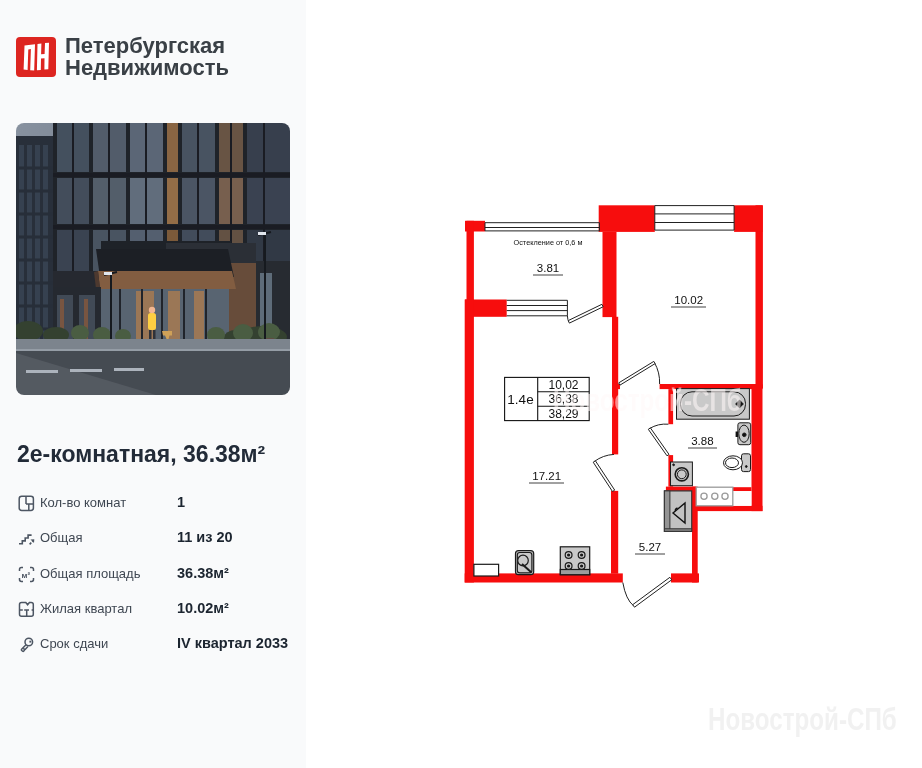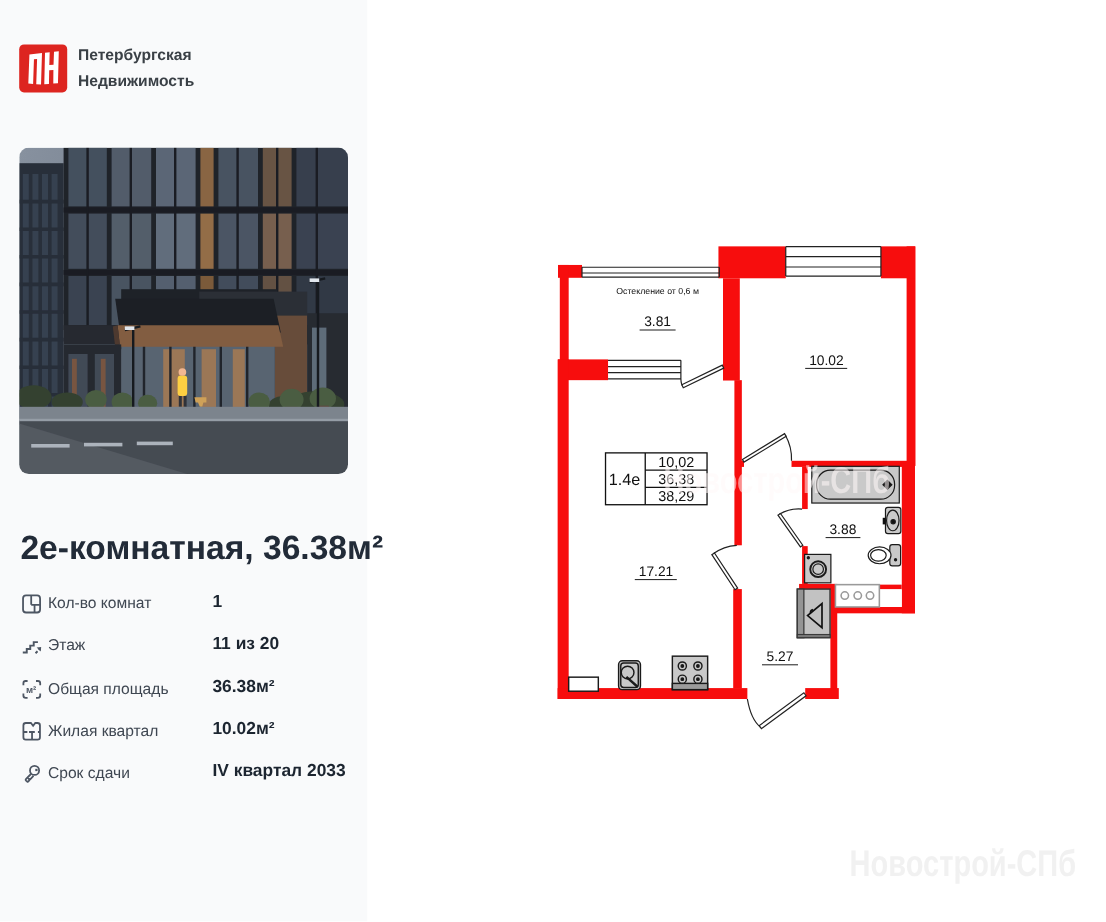--- a/index.html
+++ b/index.html
@@ -1,23 +1,23 @@
 <!DOCTYPE html>
 <html lang="ru"><head>
 <meta charset="utf-8">
 <style>
   html,body{margin:0;padding:0;}
   body{width:922px;height:768px;position:relative;overflow:hidden;background:#ffffff;
        font-family:"Liberation Sans",sans-serif;}
   .sidebar{position:absolute;left:0;top:0;width:306px;height:768px;background:#f9fafb;}
   .logo{position:absolute;left:16px;top:37px;width:40px;height:40px;background:#dd2520;border-radius:4px;overflow:hidden;}
-  .brand{position:absolute;left:65px;top:35px;font-size:13px;line-height:22px;font-weight:bold;color:#3a4046;}
+  .brand{position:absolute;left:65px;top:35px;font-size:22px;line-height:22px;font-weight:bold;color:#3a4046;}
   .photo{position:absolute;left:16px;top:123px;width:274px;height:272px;border-radius:8px;overflow:hidden;}
   .photo svg{filter:brightness(1.12);}
-  .title{position:absolute;left:17px;top:441px;font-size:28px;font-weight:bold;color:#222b38;}
+  .title{position:absolute;left:17px;top:441px;font-size:23px;font-weight:bold;color:#222b38;}
   .row{position:absolute;left:18px;width:280px;height:20px;}
   .row .ic{position:absolute;left:0;top:1px;text-align:right;}
   .row .lab{position:absolute;left:22px;top:1px;font-size:13px;color:#3f4752;}
   .row .val{position:absolute;left:159px;top:0;font-size:14.5px;font-weight:bold;color:#1c2530;white-space:nowrap;}
   .wm{position:absolute;font-weight:bold;white-space:nowrap;transform:scale(0.78,1);transform-origin:0 0;}
 </style>
 </head>
 <body>
 <div class="sidebar"></div>
 
@@ -192,21 +192,21 @@
       </svg></span>
   <span class="lab">Кол-во комнат</span>
     <span class="val">1</span>
 </div>
 <div class="row" style="top:529px;">
   <span class="ic"><svg width="17" height="17" viewBox="0 0 17 17" fill="none" stroke="#4d5663" stroke-width="1.6">
     <path d="M1 13.8 H4.3 V10.9 H7.2 V8 H10.1 V5.1 H13.6"></path>
     <path d="M11.6 14.4 L15.2 10.7" stroke-dasharray="2.4 1.5"></path>
     <path d="M12.5 9.5 L16.3 9.2 L16 13 Z" fill="#4d5663" stroke="none"></path>
       </svg></span>
-  <span class="lab">Этаж</span>
+  <span class="lab">Общая</span>
     <span class="val">11 из 20</span>
 </div>
 <div class="row" style="top:565px;">
   <span class="ic"><svg width="17" height="17" viewBox="0 0 17 17" fill="none" stroke="#4d5663" stroke-width="1.5">
     <path d="M1.5 5 V3.4 Q1.5 1.5 3.4 1.5 H5"></path>
     <path d="M12 1.5 H13.6 Q15.5 1.5 15.5 3.4 V5"></path>
     <path d="M15.5 12 V13.6 Q15.5 15.5 13.6 15.5 H12"></path>
     <path d="M5 15.5 H3.4 Q1.5 15.5 1.5 13.6 V12"></path>
     <text x="3.6" y="11.6" font-size="8" font-weight="bold" fill="#4d5663" stroke="none" font-family="Liberation Sans">м²</text>
       </svg></span>

